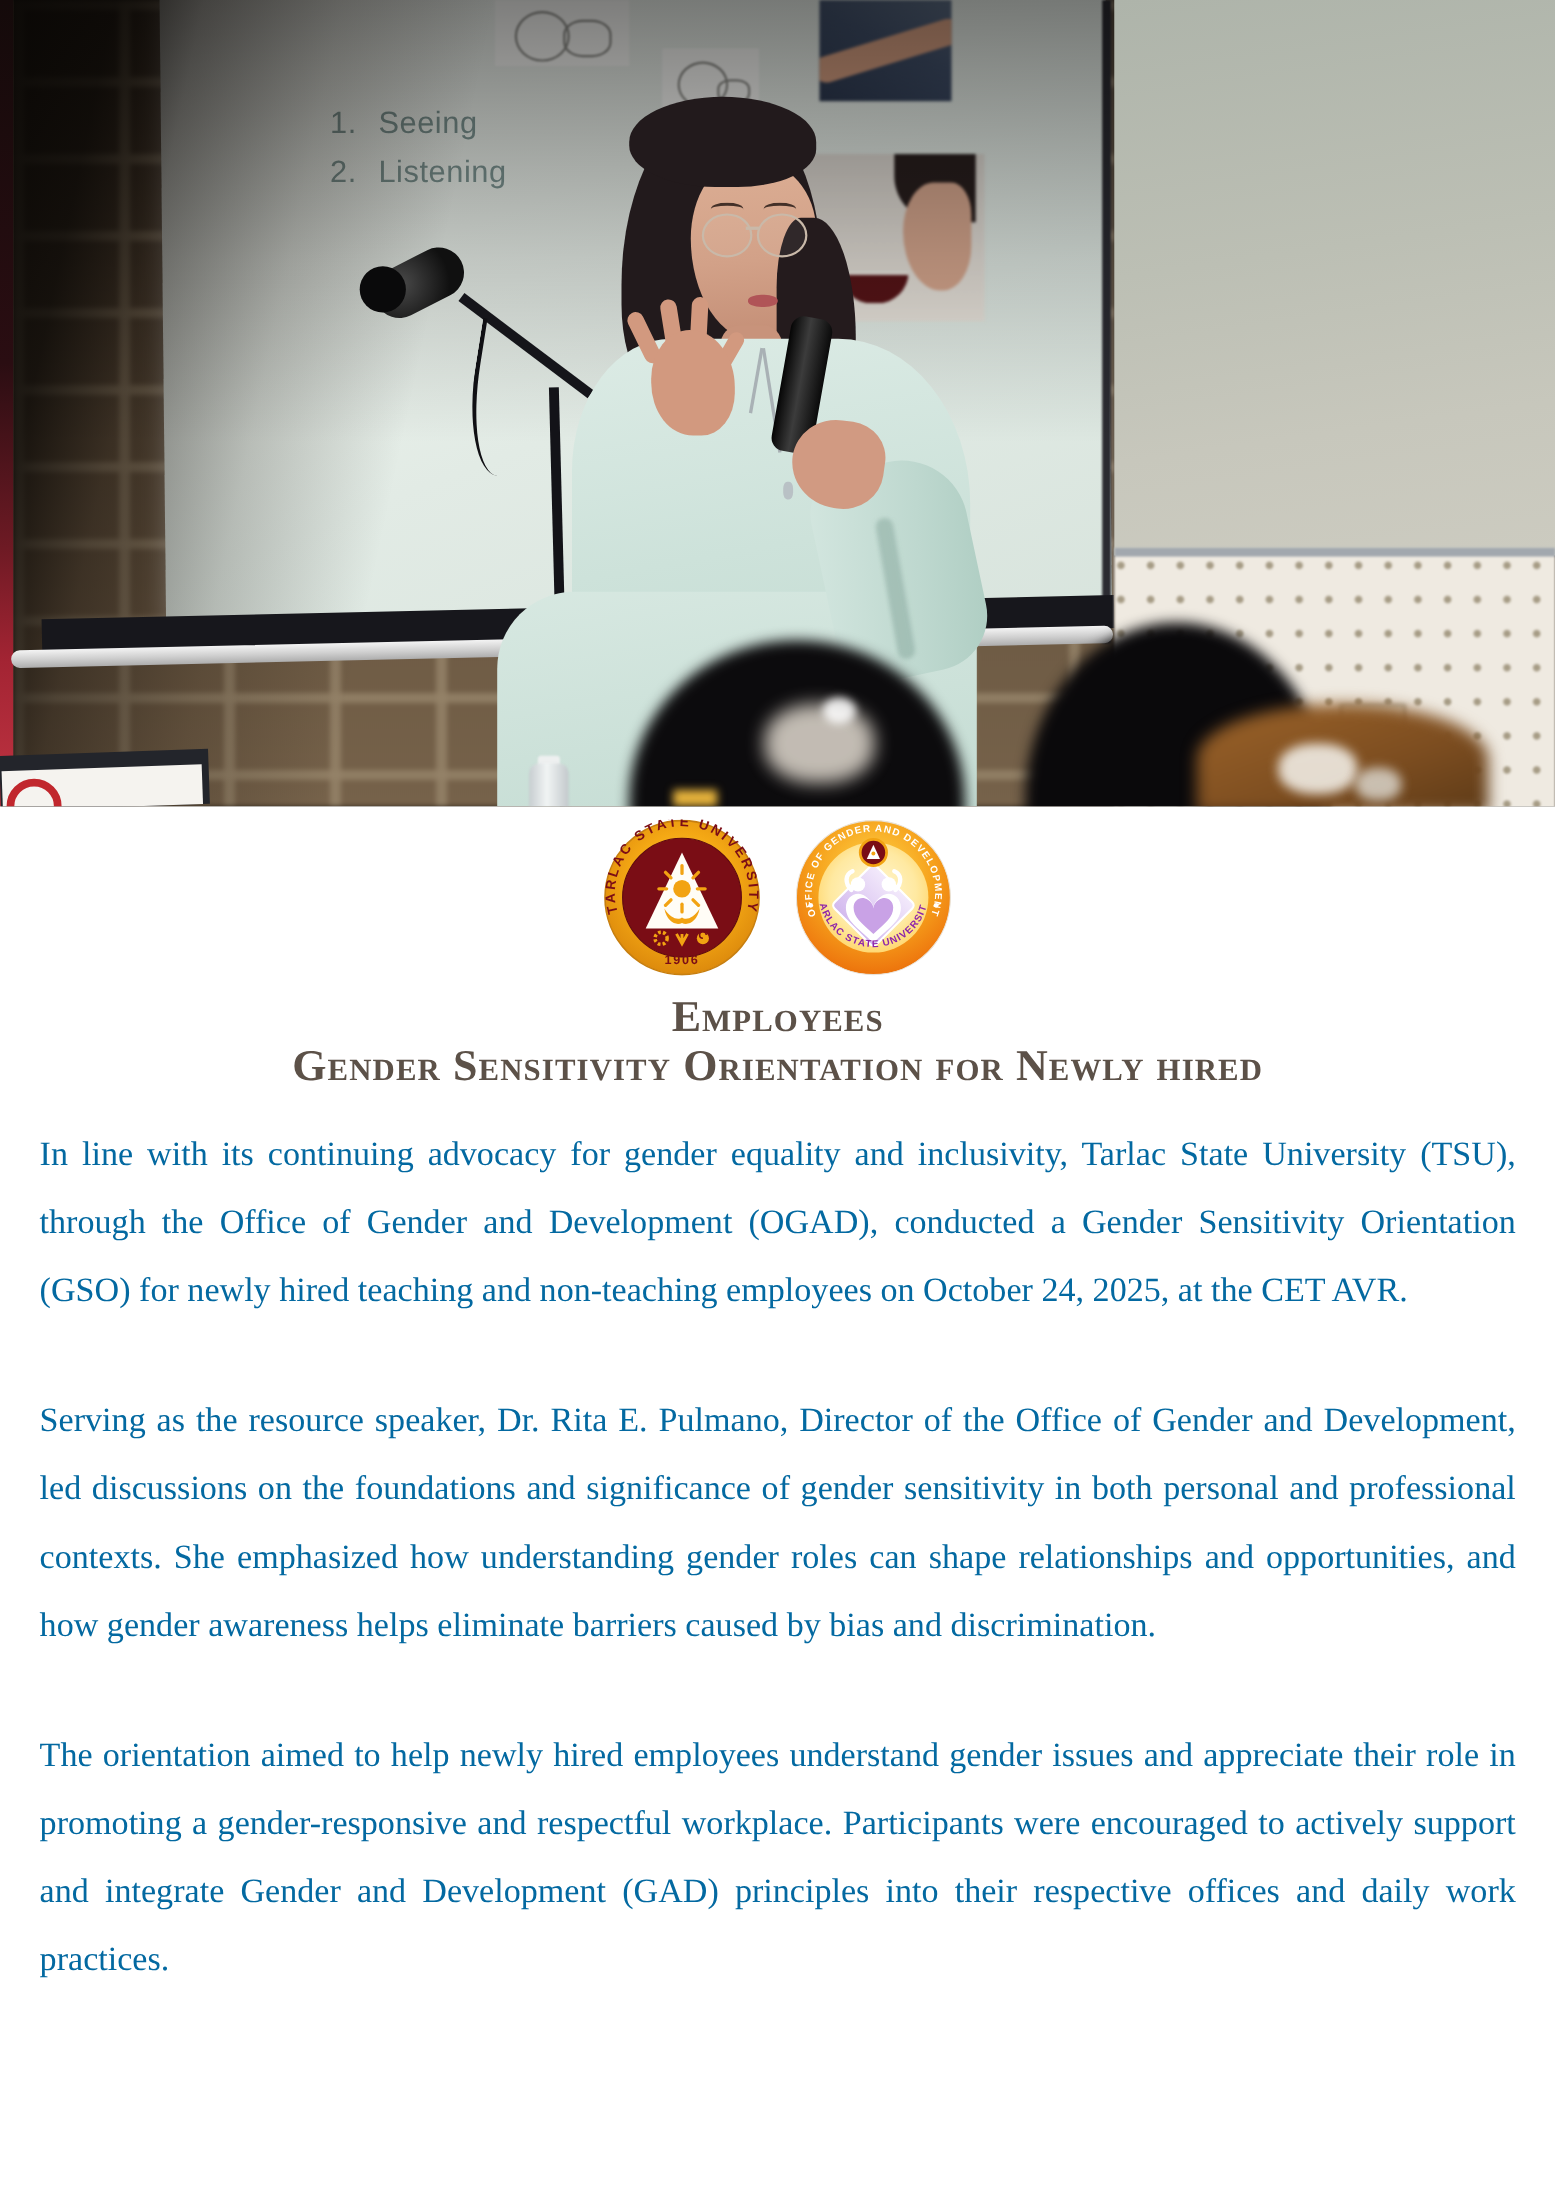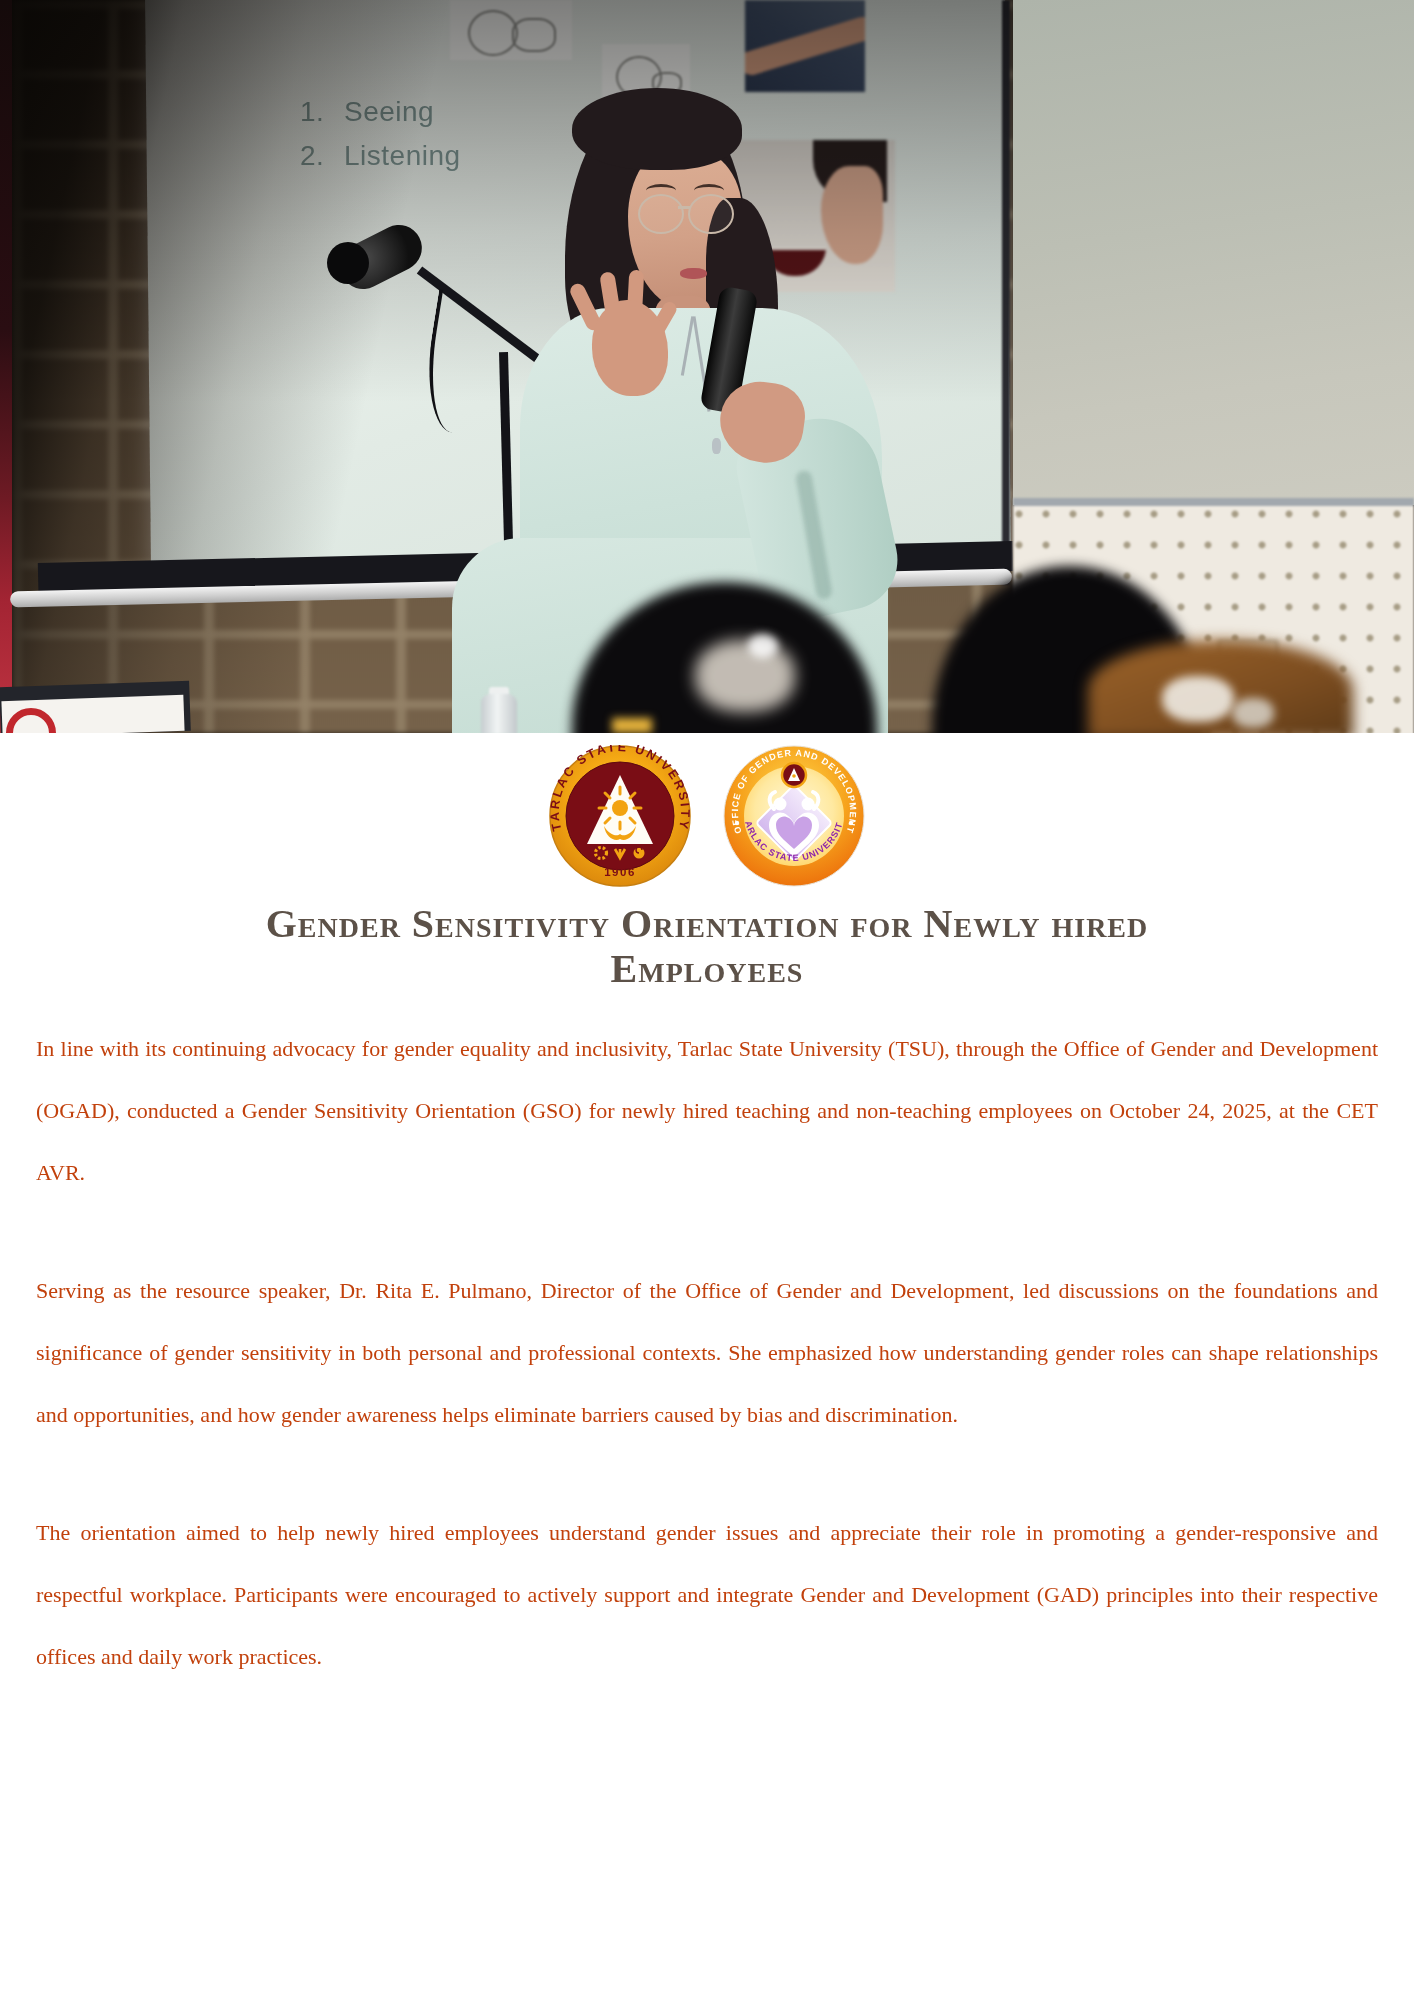--- a/index.html
+++ b/index.html
@@ -122,21 +122,21 @@
   .bottle-cap{left:489px;top:687px;width:20px;height:10px;background:#eef0f0;border-radius:3px;filter:blur(1px);}
   .yellow-blob{left:612px;top:718px;width:40px;height:15px;background:#e6b33c;filter:blur(4px);}
 
   
   .content{position:relative;width:1414px;}
   .logos{display:flex;justify-content:center;align-items:center;gap:32px;padding-top:10px;height:146px;}
   .logo-svg{display:block;}
   .title{margin-top:12px;text-align:center;font-variant:small-caps;font-weight:700;
     font-size:40px;line-height:45px;color:#5c5148;letter-spacing:1px;font-family:"Liberation Serif",serif;}
   .article{padding:0 36px;margin-top:14px;}
-  .article p{font-size:22px;line-height:62px;text-align:justify;margin:0 0 56px 0;color:#c2410c;}
+  .article p{font-size:31px;line-height:62px;text-align:justify;margin:0 0 56px 0;color:#0369a1;}
   .ring-text{font-family:"Liberation Sans",sans-serif;font-weight:bold;}
 </style>
 </head>
 <body>
 
 <div class="page">
 
   <div class="photo">
     <div class="ab brick"></div>
     <div class="ab screen"></div>
@@ -293,22 +293,22 @@
         </text>
         <text class="ring-text" font-size="9" letter-spacing="1" fill="#8e24aa">
           <textPath href="#ogadBottom" startOffset="50%" text-anchor="middle">TARLAC STATE UNIVERSITY</textPath>
         </text>
         <circle cx="14" cy="78" r="2.2" fill="#ffffff"></circle>
         <circle cx="128" cy="78" r="2.2" fill="#ffffff"></circle>
       </svg>
     </div>
 
     <h1 class="title">
+      <span style="display:block">Employees</span>
       <span style="display:block">Gender Sensitivity Orientation for Newly hired</span>
-      <span style="display:block">Employees</span>
     </h1>
 
     <div class="article">
       <p>In line with its continuing advocacy for gender equality and inclusivity, Tarlac State University (TSU), through the Office of Gender and Development (OGAD), conducted a Gender Sensitivity Orientation (GSO) for newly hired teaching and non-teaching employees on October 24, 2025, at the CET AVR.</p>
       <p>Serving as the resource speaker, Dr. Rita E. Pulmano, Director of the Office of Gender and Development, led discussions on the foundations and significance of gender sensitivity in both personal and professional contexts. She emphasized how understanding gender roles can shape relationships and opportunities, and how gender awareness helps eliminate barriers caused by bias and discrimination.</p>
       <p>The orientation aimed to help newly hired employees understand gender issues and appreciate their role in promoting a gender-responsive and respectful workplace. Participants were encouraged to actively support and integrate Gender and Development (GAD) principles into their respective offices and daily work practices.</p>
     </div>
   </div>
 </div>
 

